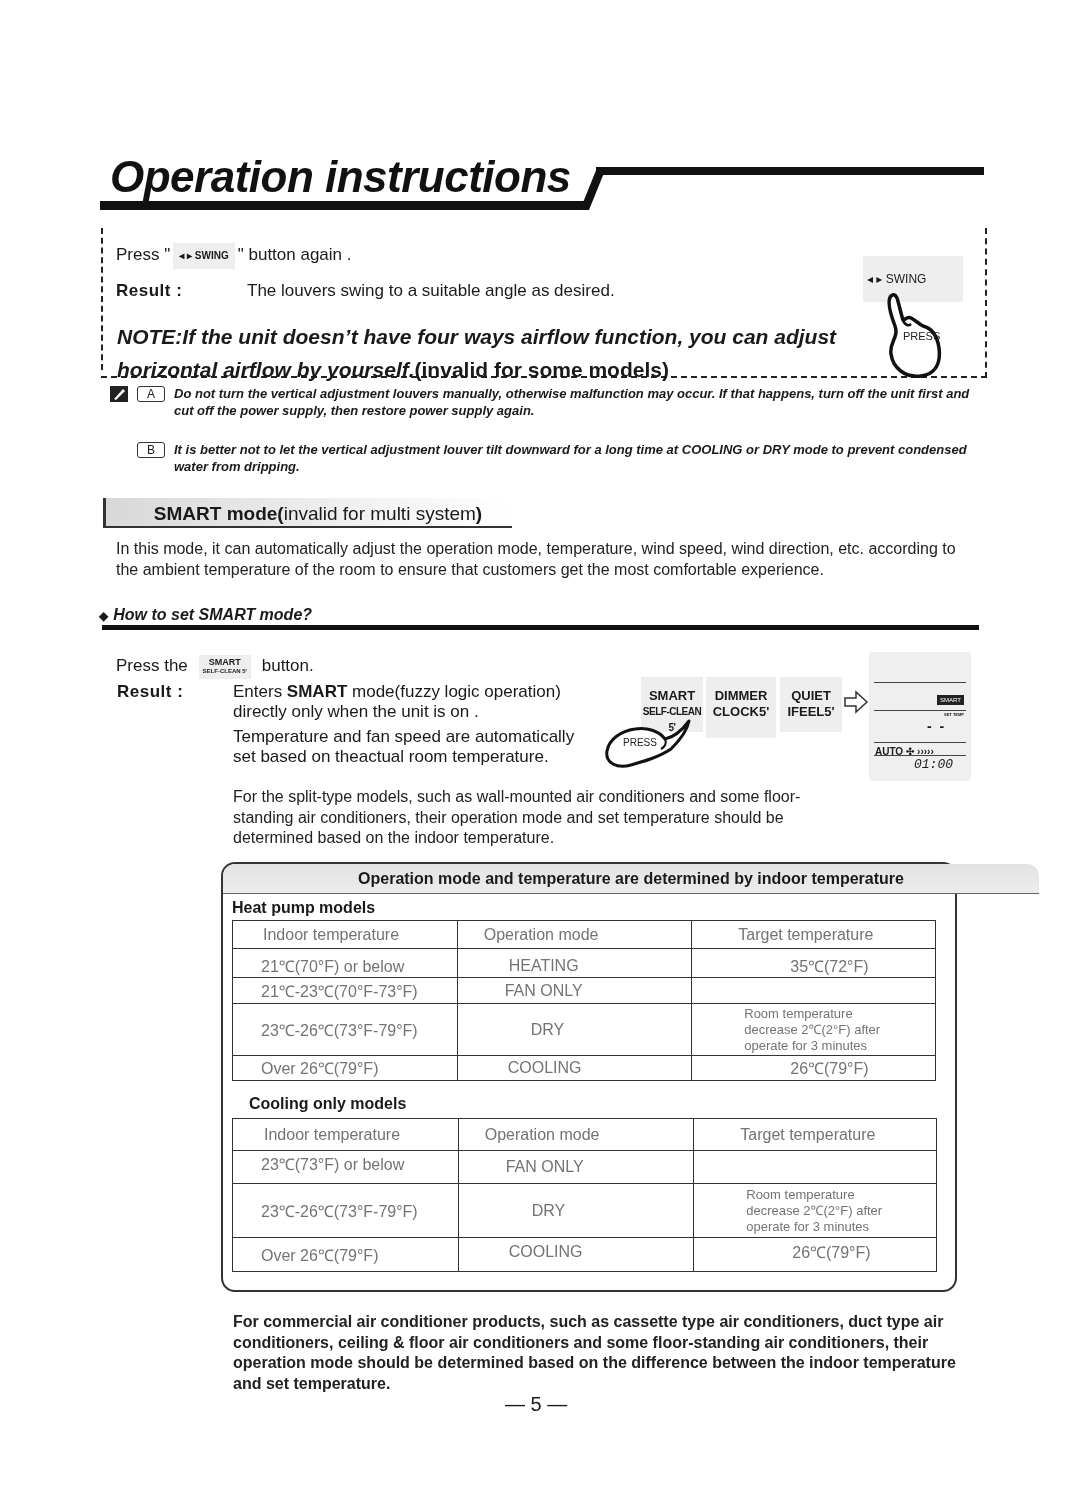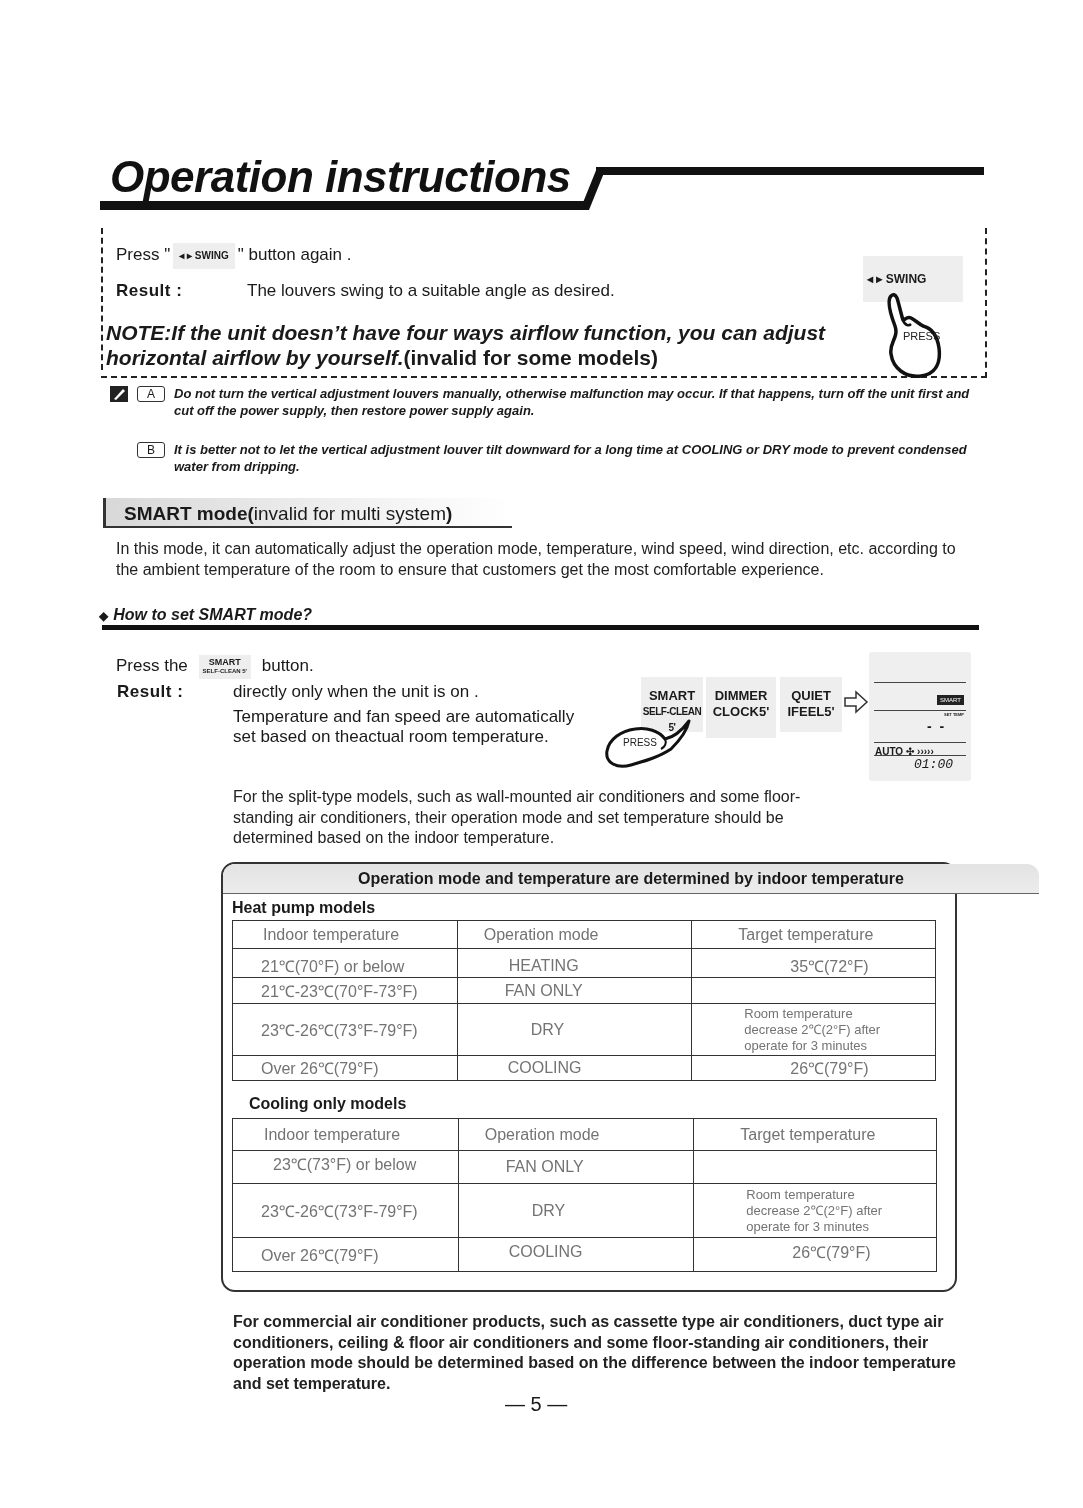--- a/index.html
+++ b/index.html
@@ -14,31 +14,31 @@
   .hdr-top { left: 596px; top: 167px; width: 388px; height: 8px; background: #111; }
 
   
   .dash-left { left: 101px; top: 228px; width: 0; height: 142px; border-left: 2px dashed #222; }
   .dash-right { left: 985px; top: 228px; width: 0; height: 150px; border-left: 2px dashed #222; }
   .dash-bottom { left: 101px; top: 376px; width: 886px; height: 0; border-top: 2px dashed #222; }
 
   .t17 { font-size: 17px; }
   .bold { font-weight: bold; }
   .keycap { display: inline-block; background: #eeeeee; padding: 8px 6px; font-size: 10px; font-weight: bold; vertical-align: middle; line-height: 1; }
-  .note { left: 106px; top: 320px; font-size: 21px; font-weight: bold; font-style: italic; line-height: 25px; }
+  .note { left: 117px; top: 320px; font-size: 21px; font-weight: bold; font-style: italic; line-height: 33px; }
   .note .ni { font-style: normal; }
 
-  .swing-btn { left: 863px; top: 256px; width: 100px; height: 46px; background: #eeeeee; font-size: 12px; font-weight: bold; padding: 16px 0 0 4px; }
+  .swing-btn { left: 863px; top: 256px; width: 100px; height: 46px; background: #eeeeee; font-size: 12px; font-weight: normal; padding: 16px 0 0 4px; }
   .press-label { font-size: 11px; color: #222; }
 
   .caution-row { font-size: 13px; font-weight: bold; font-style: italic; line-height: 17px; }
   .letter-box { display: inline-block; width: 28px; height: 16px; border: 1.5px solid #333; border-radius: 3px; font-size: 12px; font-weight: normal; font-style: normal; text-align: center; line-height: 14px; }
   .pencil { width: 18px; height: 16px; background: #222; }
 
-  .section-tab { left: 103px; top: 498px; width: 409px; height: 30px; border-left: 3px solid #333; border-bottom: 2px solid #333; background: linear-gradient(to right, #d8d8d8, #f4f4f4 70%, #fff); padding: 5px 0 0 18px; font-size: 19px; white-space: nowrap; }
+  .section-tab { left: 103px; top: 498px; width: 409px; height: 30px; border-left: 3px solid #333; border-bottom: 2px solid #333; background: linear-gradient(to right, #d8d8d8, #f4f4f4 70%, #fff); padding: 5px 0 0 18px; font-size: 19px; white-space: nowrap; text-align: center; }
 
   .para { font-size: 16px; line-height: 20.5px; color: #222; }
 
   .how { left: 99px; top: 606px; font-size: 16px; font-weight: bold; font-style: italic; }
   .how-rule { left: 102px; top: 625px; width: 877px; height: 5px; background: #111; }
 
   .rc-btn { background: #eeeeee; text-align: center; font-weight: bold; font-size: 13px; line-height: 16px; padding-top: 11px; }
   .rc-btn .sm { font-size: 10px; letter-spacing: -0.5px; }
 
   .lcd { left: 869px; top: 652px; width: 102px; height: 129px; background: #efefef; border-radius: 3px; }
@@ -117,20 +117,21 @@
   <span>Press the</span>
   <span style="display:inline-block; background:#eeeeee; text-align:center; vertical-align:middle; padding:3px 4px; margin:0 6px; line-height:9px; font-weight:bold;">
     <span style="display:block; font-size:9px;">SMART</span>
     <span style="display:block; font-size:6px;">SELF-CLEAN 5'</span>
   </span>
   <span>button.</span>
 </div>
 
 <div class="abs t17 bold" style="left:117px; top:682px; letter-spacing:0.5px;">Result :</div>
 <div class="abs t17" style="left:233px; top:682px; line-height:20px; white-space:nowrap;">
+  <div><span>Enters </span><span class="bold">SMART</span><span> mode(fuzzy logic operation)</span></div>
   <div>directly only when the unit is on .</div>
   <div style="margin-top:5px;">Temperature and fan speed are automatically</div>
   <div>set based on theactual room temperature.</div>
 </div>
 
 <div class="abs rc-btn" style="left:641px; top:677px; width:62px; height:55px;">
   <div>SMART</div>
   <div class="sm">SELF-CLEAN 5'</div>
 </div>
 <div class="abs rc-btn" style="left:706px; top:677px; width:70px; height:61px;">
@@ -214,21 +215,21 @@
       <col style="width:236px">
       <col style="width:243px">
     </colgroup>
   <tbody>
       <tr style="height:32px;">
     <td style="padding-left:31px;">Indoor temperature</td>
     <td style="padding-left:26px;">Operation mode</td>
     <td style="padding-left:46px;">Target temperature</td>
   </tr>
   <tr style="height:33px;">
-    <td style="padding-left:40px; padding-bottom:6px;margin-left:33px;">23℃(73°F) or below</td>
+    <td style="padding-left:28px; padding-bottom:6px;margin-left:33px;">23℃(73°F) or below</td>
     <td style="padding-left:47px;">FAN ONLY</td>
     <td></td>
   </tr>
   <tr style="height:54px;">
     <td style="padding-left:28px;">23℃-26℃(73°F-79°F)</td>
     <td style="padding-left:73px;">DRY</td>
     <td class="small-cell" style="padding-left:52px; padding-right:30px;">Room temperature decrease 2℃(2°F) after operate for 3 minutes</td>
   </tr>
   <tr style="height:34px;">
     <td style="padding-left:28px;">Over 26℃(79°F)</td>

